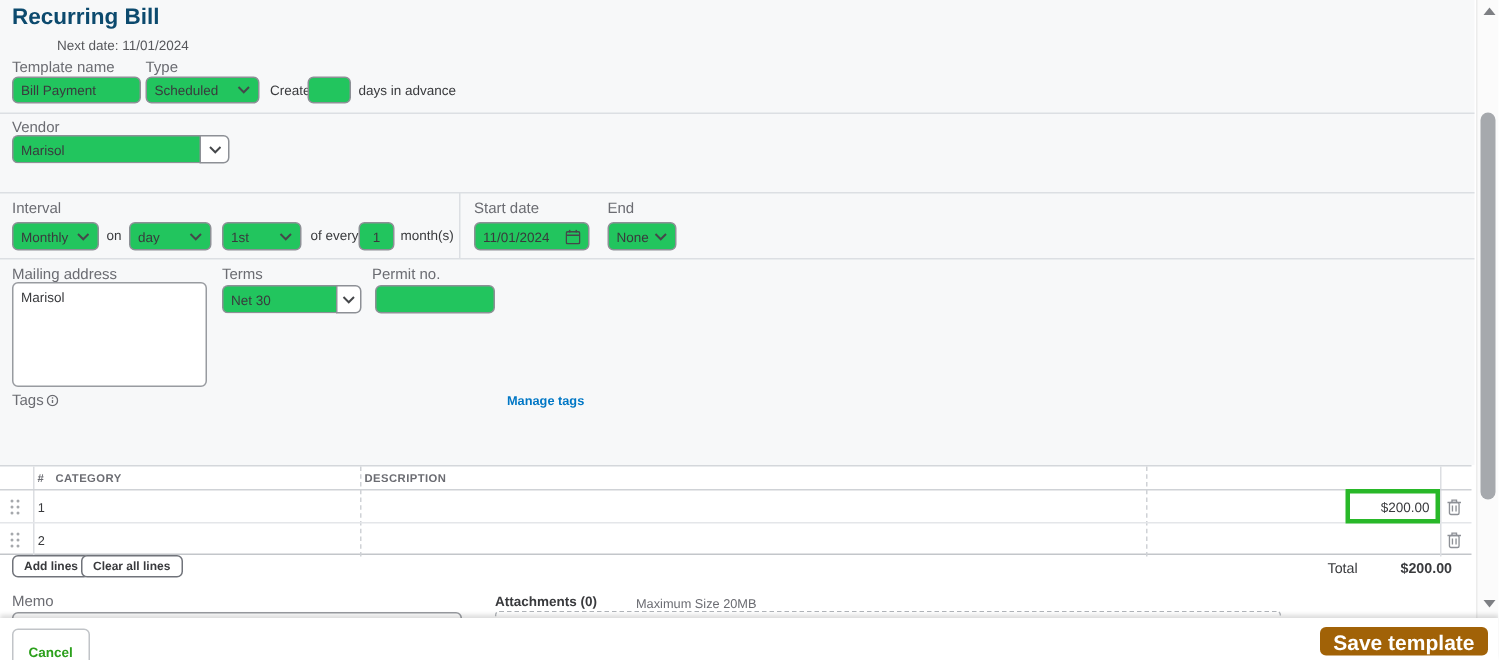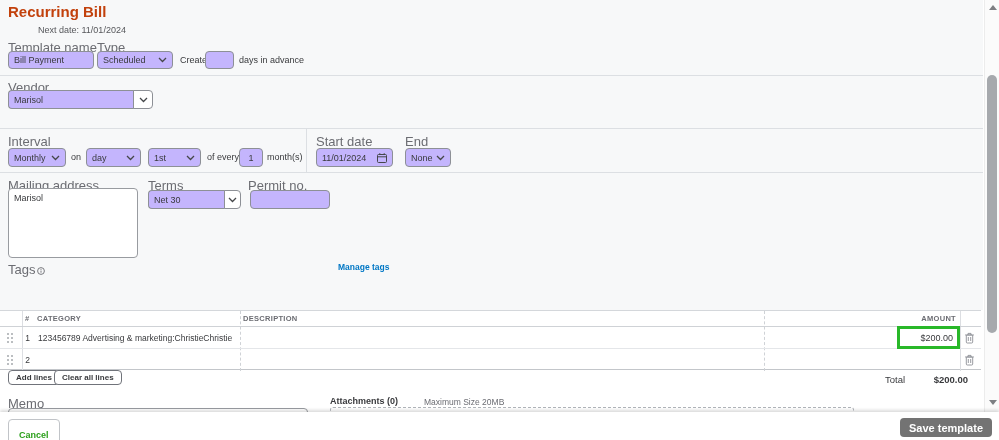--- a/index.html
+++ b/index.html
@@ -4,28 +4,28 @@
 <title>Recurring Bill</title>
 <style>
   * { margin:0; padding:0; box-sizing:border-box; }
   html,body { background:#fff; }
   .page{
     position:relative; width:999px; height:440px; overflow:hidden;
     font-family:"Liberation Sans", sans-serif; color:#393a3d; background:#fff;
   }
   .upper-bg{ position:absolute; left:0; top:0; width:983px; height:310px; background:#f7f8f9; }
 
-  .title{ position:absolute; left:8px; top:3px; font-size:15px; font-weight:700; color:#c2410c; }
+  .title{ position:absolute; left:8px; top:3px; font-size:15px; font-weight:700; color:#0c4a6e; }
   .next-date{ position:absolute; left:8px; top:25px; font-size:9px; color:#56575b;margin-left:30px; }
 
-  .lbl{ position:absolute; font-size:13px; color:#6b6c72; white-space:nowrap; }
+  .lbl{ position:absolute; font-size:10px; color:#6b6c72; white-space:nowrap; }
   .inline-txt{ position:absolute; font-size:9px; color:#393a3d; white-space:nowrap; }
 
   .box{
-    position:absolute; background:#c4b5fd; border:1px solid #8d9096; border-radius:4px;
+    position:absolute; background:#22c55e; border:1px solid #8d9096; border-radius:4px;
     display:flex; align-items:center; padding:0 5px; font-size:9px; color:#393a3d;
     white-space:nowrap; overflow:hidden;
   }
   .select{ justify-content:space-between;text-align:center; }
   .box .val{ overflow:hidden; text-overflow:ellipsis; }
   .combo-input{ border-radius:4px 0 0 4px; border-right:none; }
   .combo-btn{
     position:absolute; background:#fff; border:1px solid #8d9096; border-radius:0 4px 4px 0;
     display:flex; align-items:center; justify-content:center;
   }
@@ -77,22 +77,22 @@
   .footer{
     position:absolute; left:0; top:412px; width:999px; height:28px; background:#fff;
     box-shadow:0 -2px 3px rgba(0,0,0,.14); z-index:5;
   }
   .btn-cancel{
     position:absolute; left:8px; top:7px; height:17px; background:#fff; border:1px solid #c1c4c8;
     border-radius:4px; color:#2ca01c; font-size:9px; font-weight:700; display:flex;
     align-items:center; padding:15px 10px; cursor:pointer;
   }
   .btn-save{
-    position:absolute; right:7px; top:6px; height:19px; background:#737373; border:none;
-    border-radius:4px; color:#fff; font-size:11px; font-weight:700; display:flex;
+    position:absolute; right:7px; top:6px; height:19px; background:#a16207; border:none;
+    border-radius:4px; color:#fff; font-size:14px; font-weight:700; display:flex;
     align-items:center; padding:4px 9px; cursor:pointer;
   }
 
   
   .scrollbar{ position:absolute; left:984px; top:0; width:15px; height:412px; background:#fbfbfb;
     border-left:1px solid #ececec; z-index:4; }
   .sb-arrow{ position:absolute; left:4px; width:0; height:0; cursor:pointer; }
   .sb-up{ top:5px; border-left:4px solid transparent; border-right:4px solid transparent; border-bottom:5px solid #7d7f83; }
   .sb-down{ top:400px; border-left:4px solid transparent; border-right:4px solid transparent; border-top:5px solid #7d7f83; }
   .sb-thumb{ position:absolute; left:2px; top:75px; width:10px; height:258px; background:#a6a9ad; border-radius:5px; cursor:pointer; }
@@ -235,38 +235,36 @@
   <div class="table">
     <div class="vline solid" style="left:22px"></div>
     <div class="vline dashed" style="left:240px"></div>
     <div class="vline dashed" style="left:764px"></div>
     <div class="vline solid" style="left:960px"></div>
 
     <div class="thead">
       <div class="th" style="left:25px">#</div>
       <div class="th" style="left:37px">CATEGORY</div>
       <div class="th" style="left:243px">DESCRIPTION</div>
-      <div class="th" style="left:764px;width:192px;text-align:right">AMOUNT</div>
     </div>
 
     <div class="trow r1">
       <span class="drag icon">
           <svg width="8" height="12" viewBox="0 0 8 12">
             <g fill="#a5a8ac">
               <circle cx="2" cy="2" r="1"></circle>
               <circle cx="6" cy="2" r="1"></circle>
               <circle cx="2" cy="6" r="1"></circle>
               <circle cx="6" cy="6" r="1"></circle>
               <circle cx="2" cy="10" r="1"></circle>
               <circle cx="6" cy="10" r="1"></circle>
             </g>
           </svg>
         </span>
       <div class="td" style="left:22px;width:11px;text-align:center">1</div>
-      <div class="td" style="left:38px">123456789 Advertising &amp; marketing:ChristieChristie</div>
       <div class="td" style="left:243px;width:518px"></div>
       <span class="trash icon">
           <svg width="11" height="12" viewBox="0 0 11 12">
             <g fill="none" stroke="#8d9096" stroke-width="0.9">
               <path d="M1 3h9"></path>
               <path d="M4 3V1.4h3V3"></path>
               <rect x="2.3" y="3" width="6.4" height="8" rx="1"></rect>
               <line x1="4.3" y1="5" x2="4.3" y2="9"></line>
               <line x1="6.7" y1="5" x2="6.7" y2="9"></line>
             </g>

